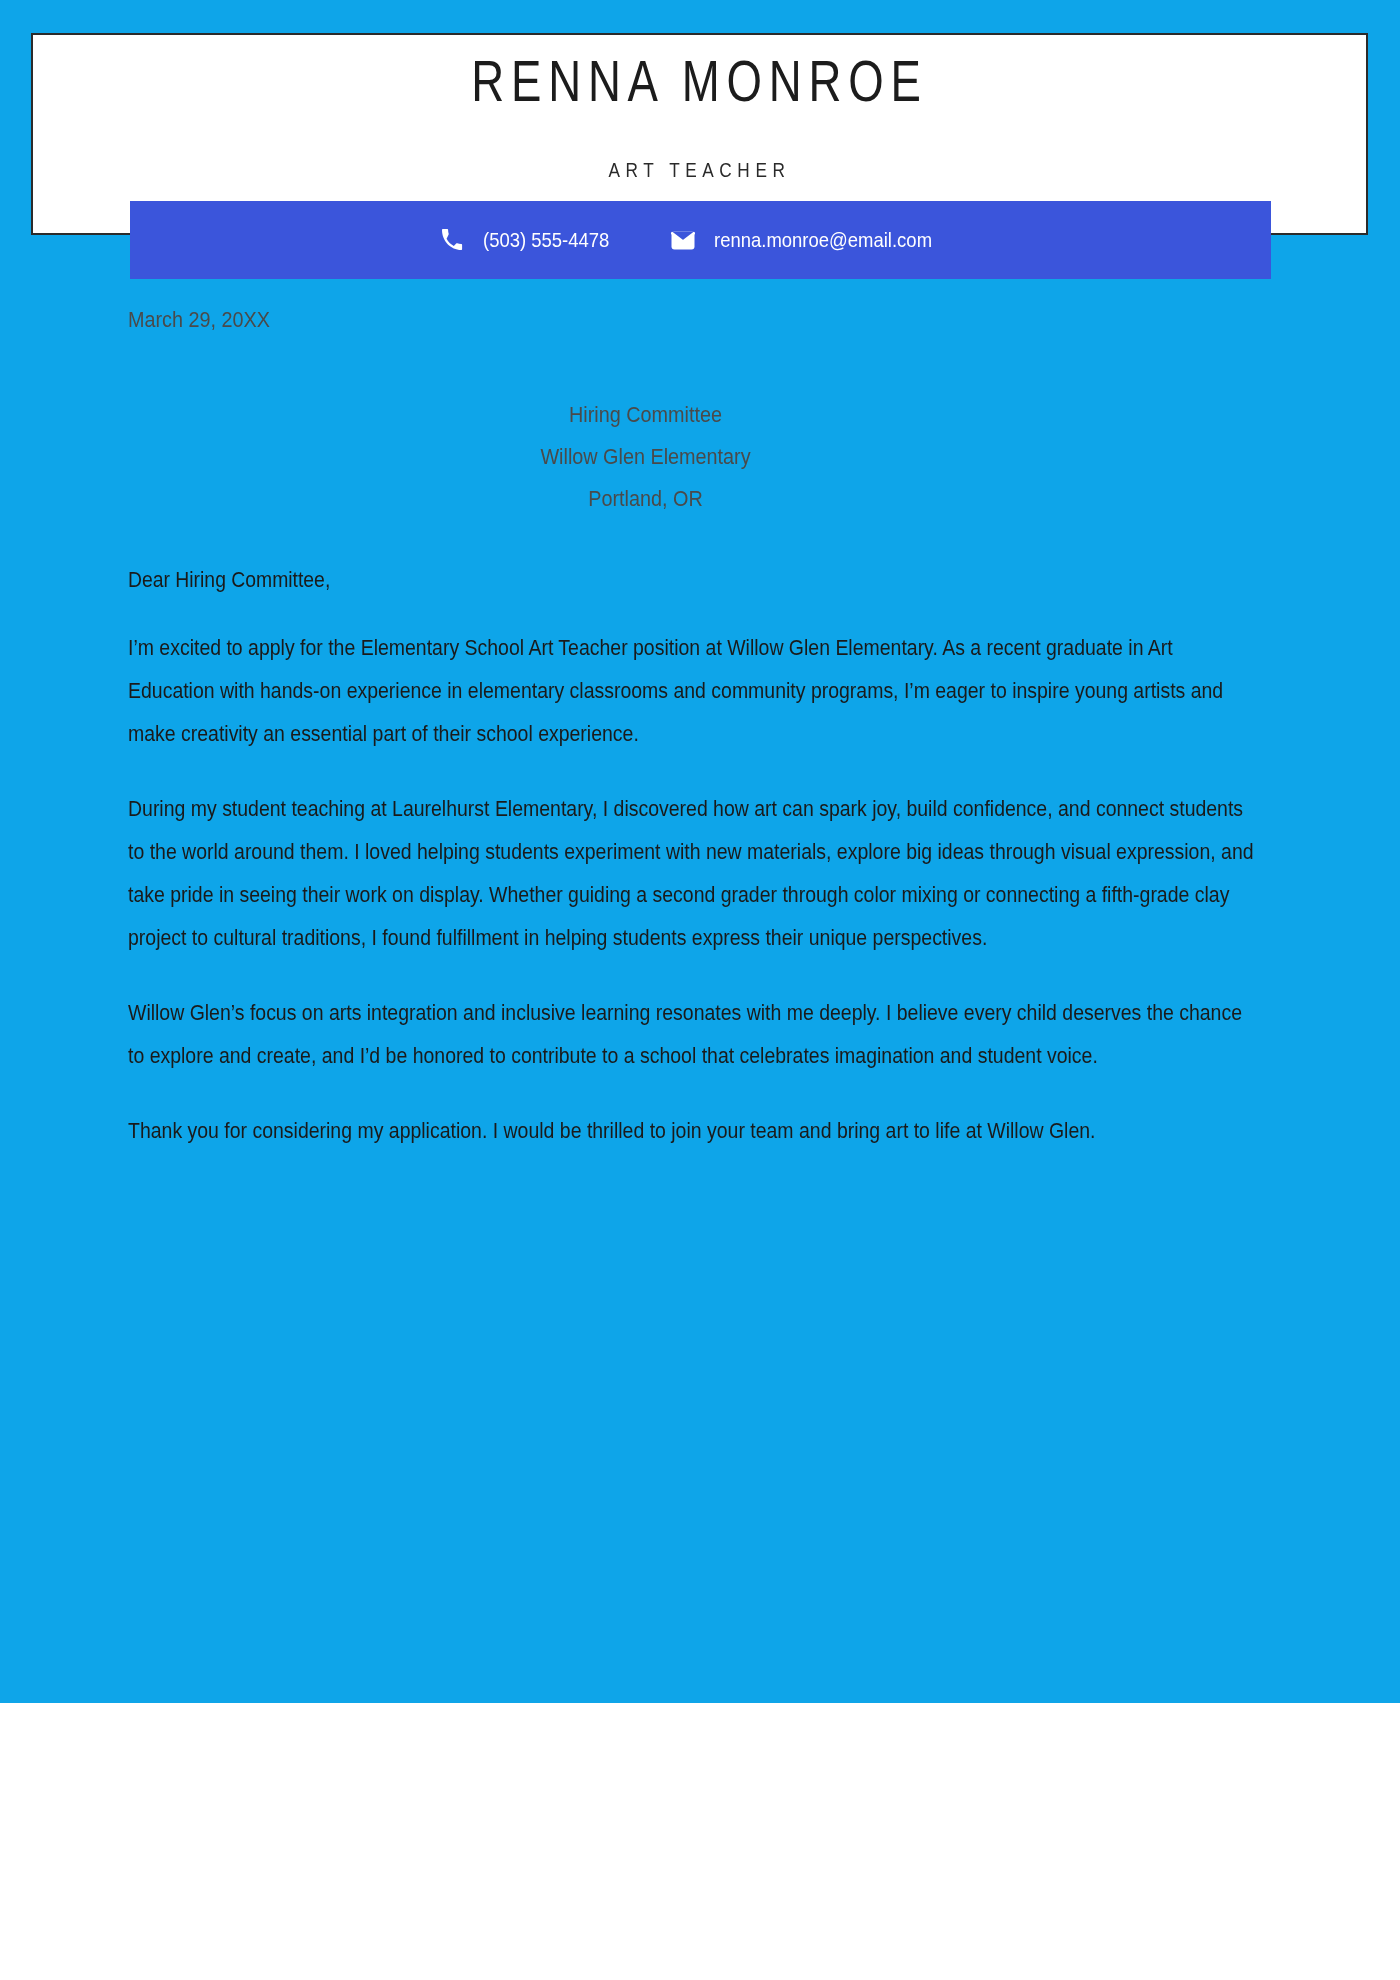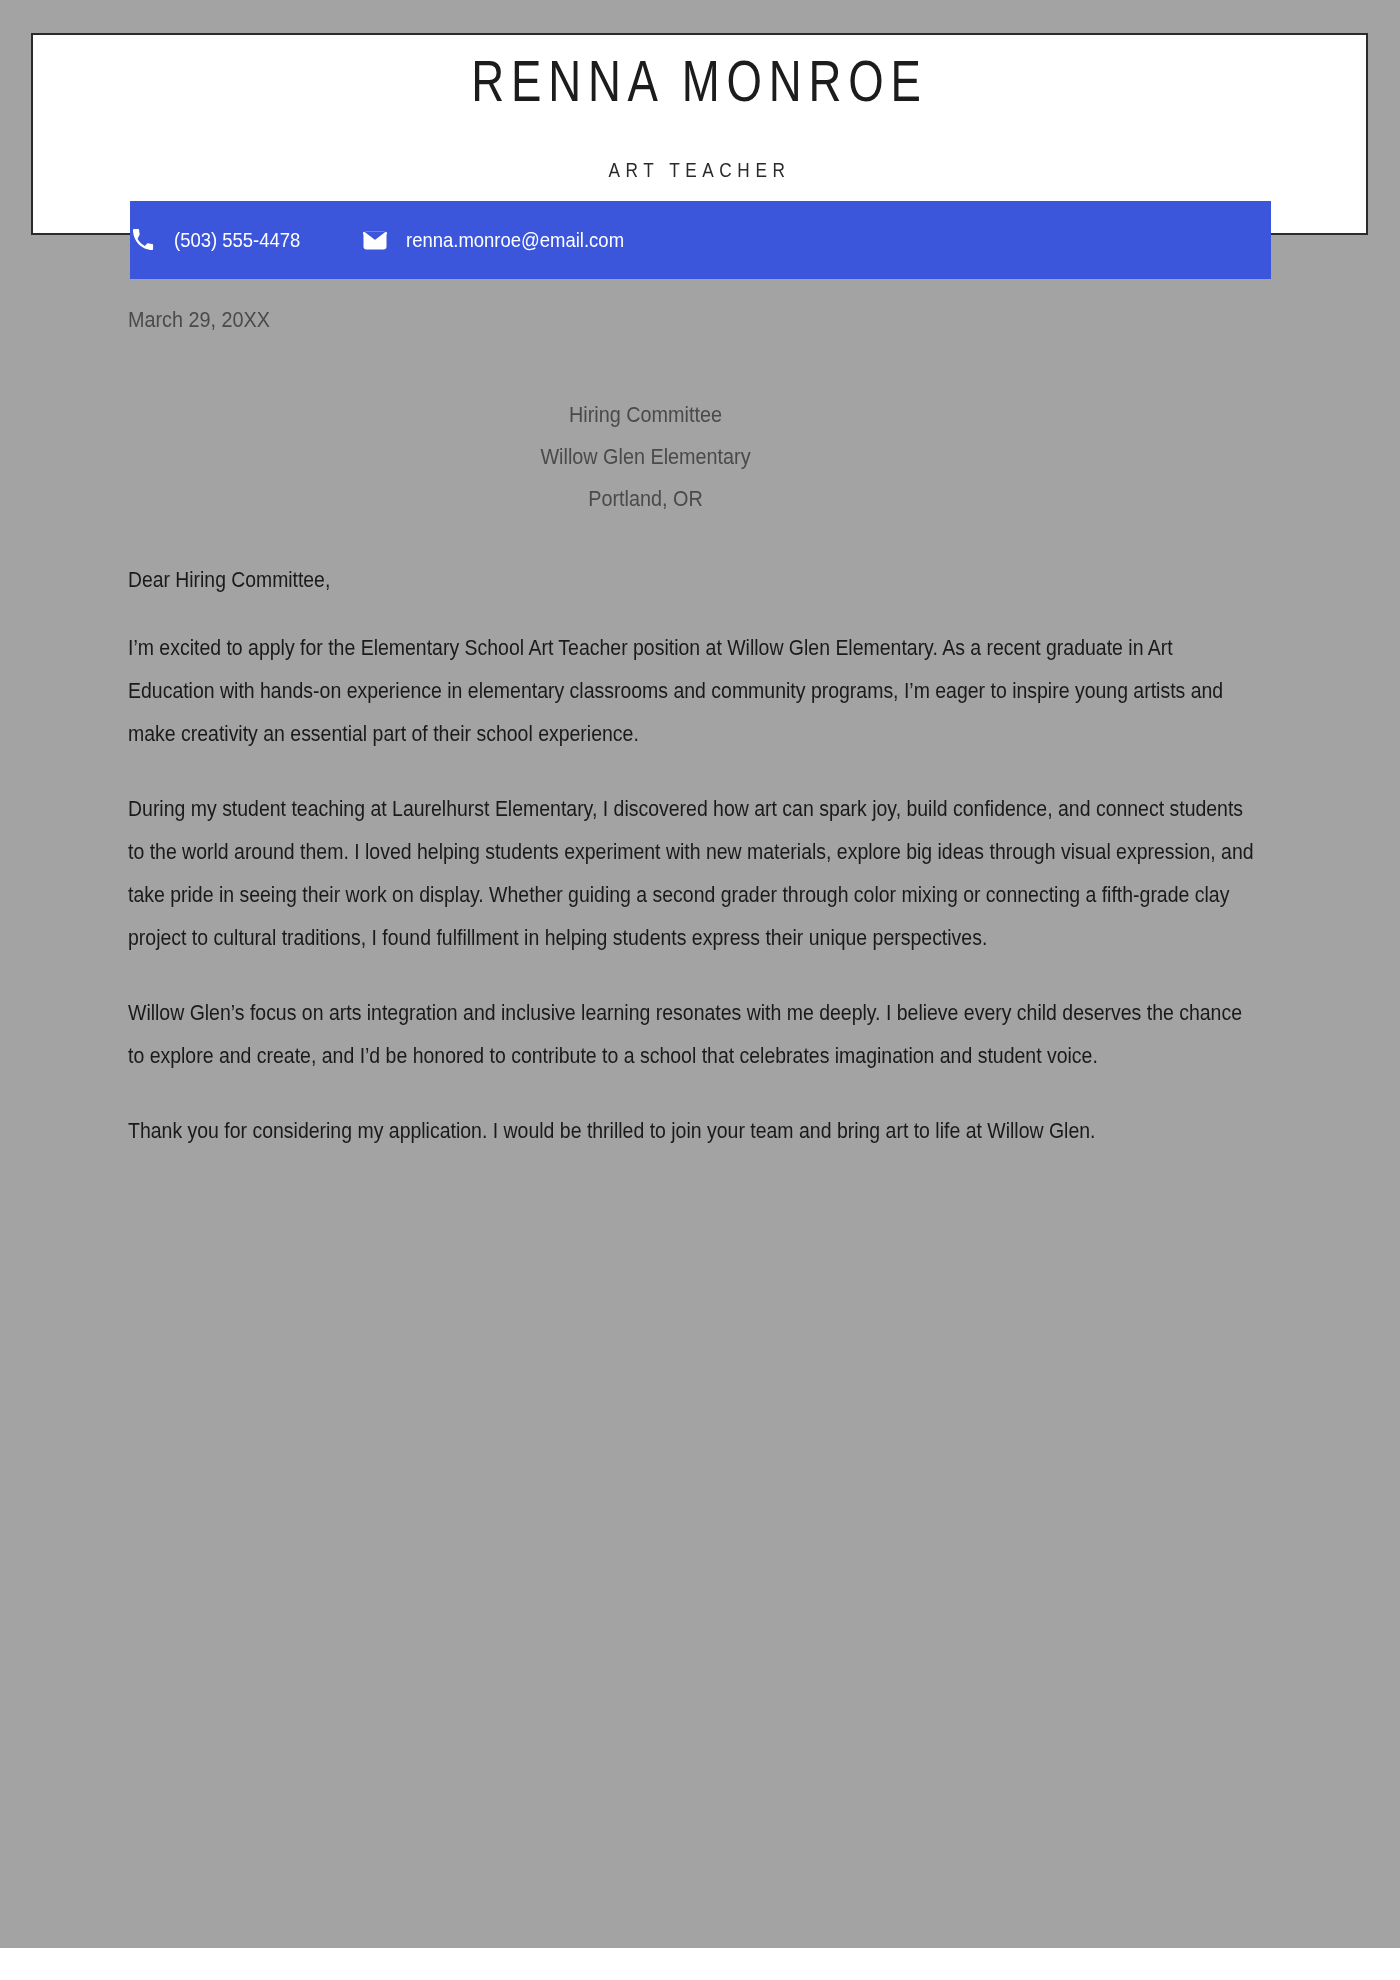--- a/index.html
+++ b/index.html
@@ -11,22 +11,22 @@
   }
 
   body {
     font-family: "Liberation Sans", sans-serif;
     -webkit-font-smoothing: antialiased;
   }
 
   .page {
     position: relative;
     width: 1400px;
-    height: 1948px;
-    background: #a3a3a3;
+    height: 1703px;
+    background: #0ea5e9;
     overflow: hidden;
   }
 
   
   .header-frame {
     position: absolute;
     left: 31px;
     top: 33px;
     width: 1337px;
     height: 202px;
@@ -71,21 +71,21 @@
   
   .contact-bar {
     position: absolute;
     left: 130px;
     top: 201px;
     width: 1141px;
     height: 78px;
     background: #3b55db;
     display: flex;
     align-items: center;
-    justify-content: flex-start;
+    justify-content: center;
     gap: 0px;
   }
 
   .contact-item {
     display: flex;
     align-items: center;
     white-space: nowrap;
   }
 
   .contact-item + .contact-item { margin-left: 44px; }

